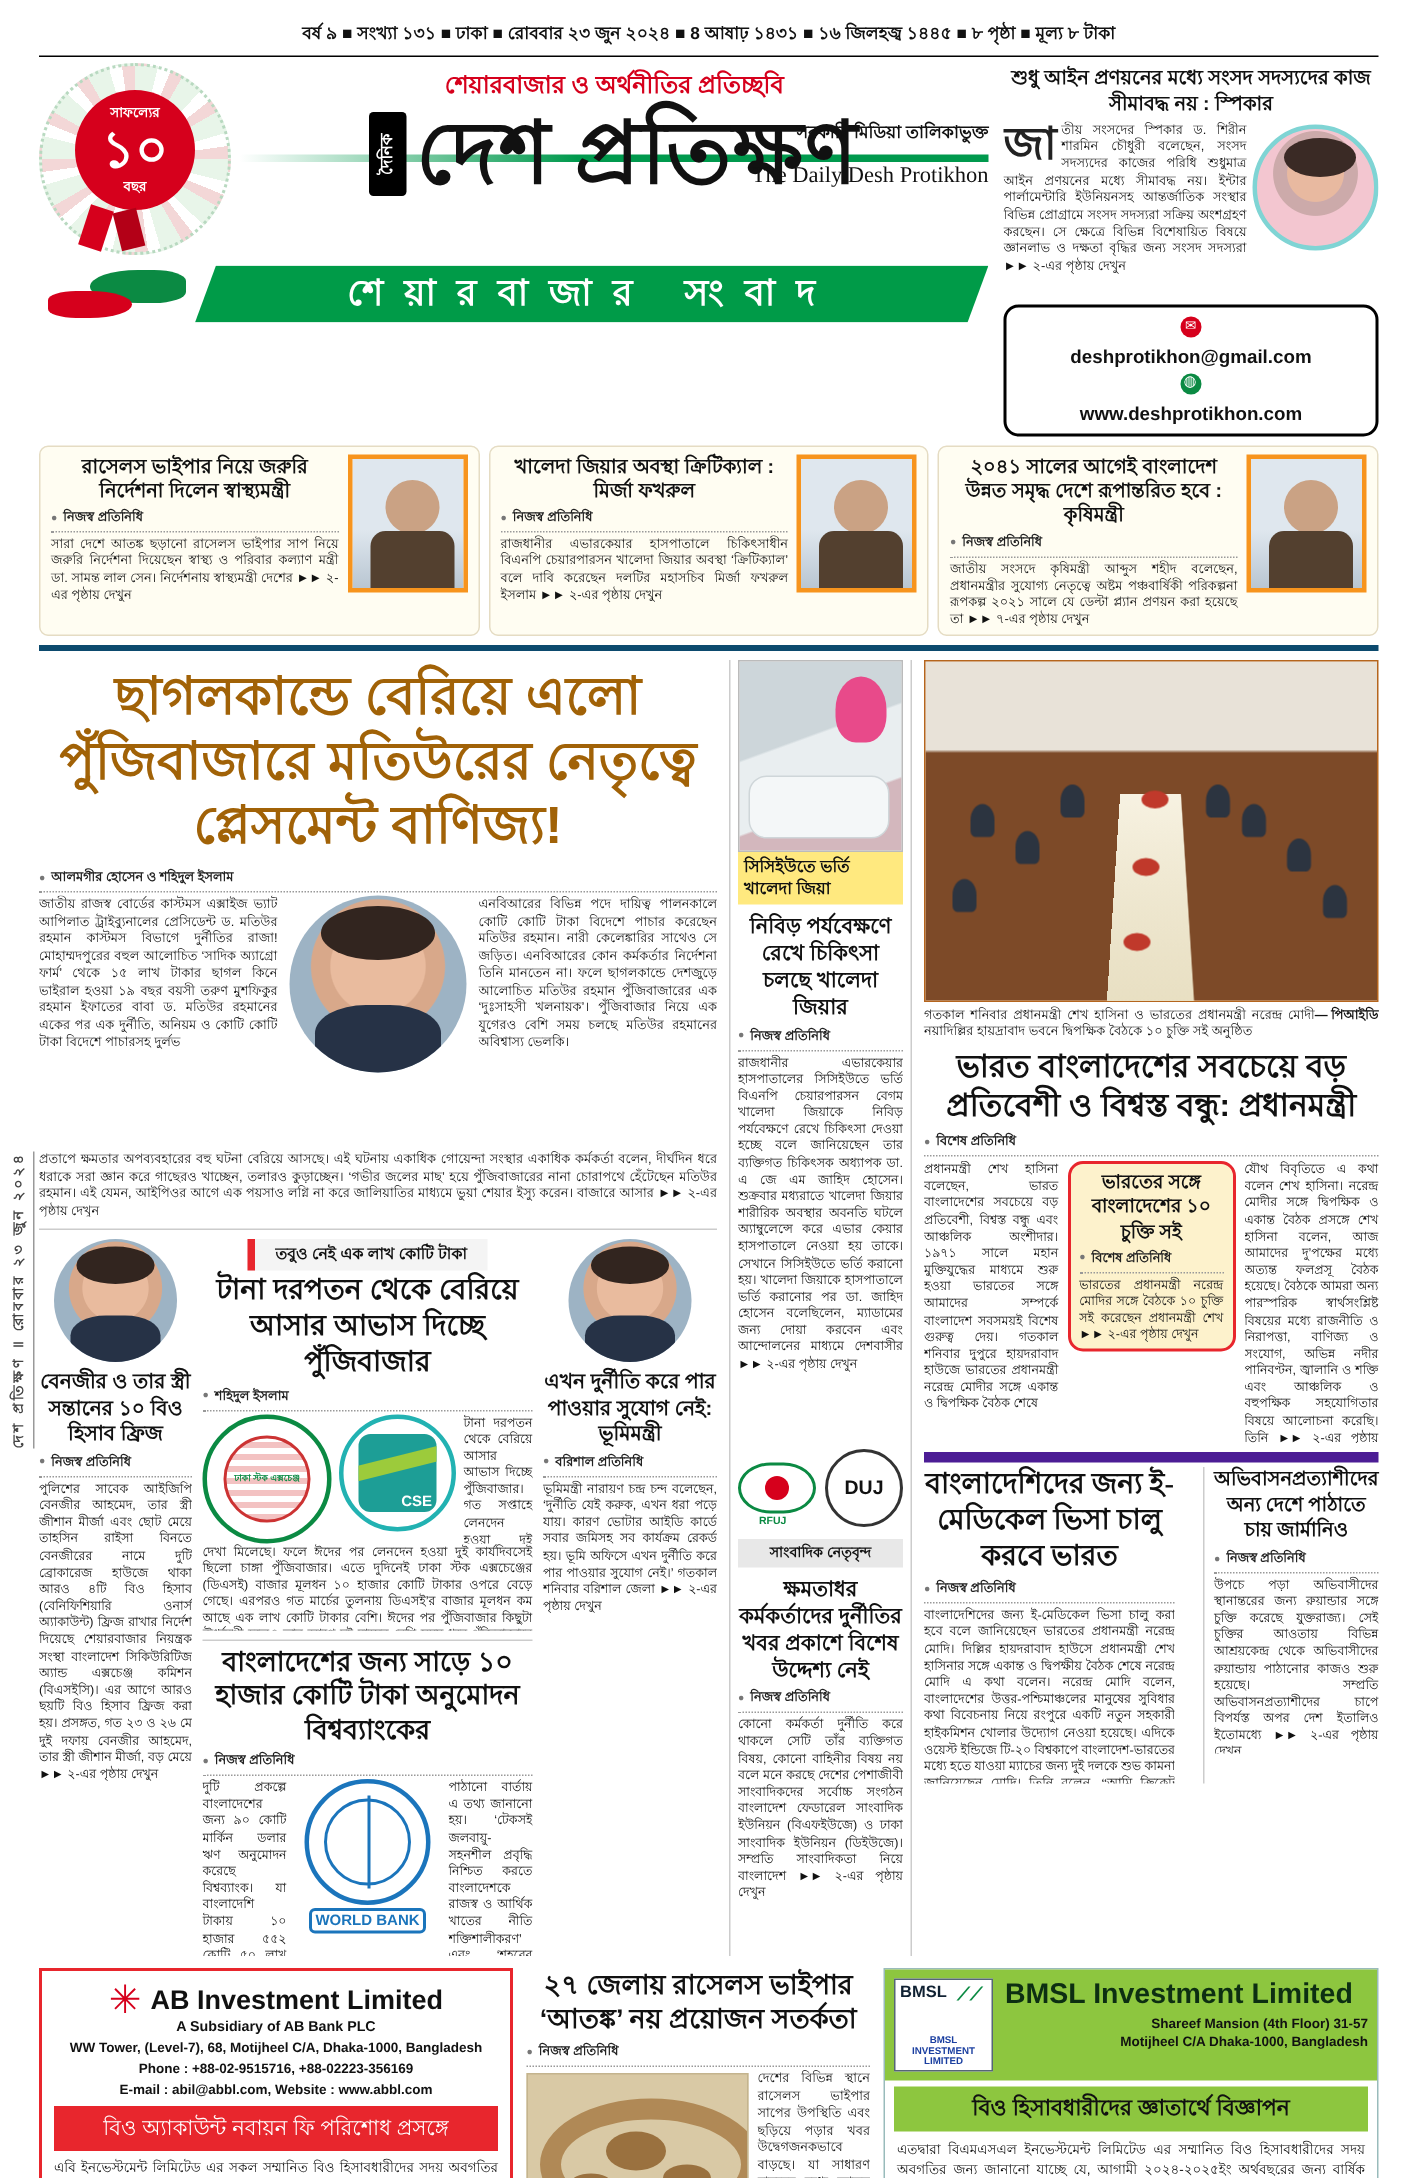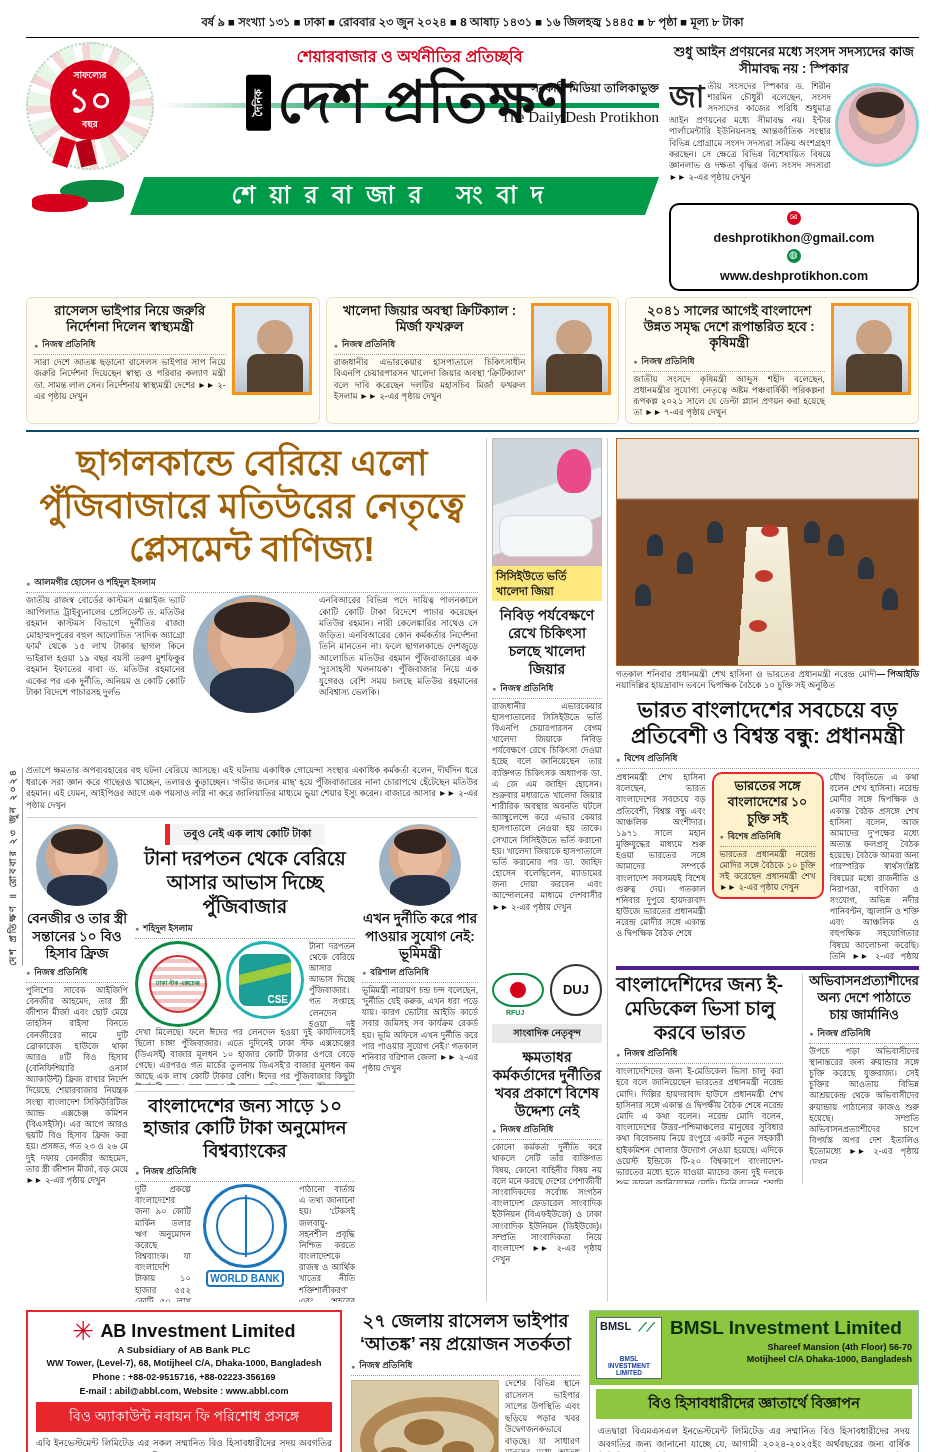--- a/index.html
+++ b/index.html
@@ -59,21 +59,21 @@
   .sp-photo { float:right; width:84px; height:84px; border-radius:50%; border:3px solid #7fd4d4; margin:2px 0 2px 4px;
               background:radial-gradient(circle at 50% 38%, #e8b9a0 0 30%, #caa 31% 45%, #f3c6d0 46% 100%); position:relative; overflow:hidden;}
   .sp-photo::after{content:""; position:absolute; left:18px; top:6px; width:48px; height:26px; border-radius:50%; background:#3a2a25;}
   .contact-box { margin-top:6px; border:2px solid #000; border-radius:10px; padding:4px 8px; }
   .contact-line { display:flex; align-items:center; gap:6px; font-size:12.5px; font-weight:bold; padding:2px 0;flex-direction:column; }
   .ico { width:14px; height:14px; border-radius:50%; display:inline-block; flex:0 0 auto; position:relative; }
   .ico.mail { background:#d6001c; } .ico.mail::after{content:"✉"; color:#fff; font-size:9px; position:absolute; left:3px; top:1px;}
   .ico.web { background:#0b8a43; } .ico.web::after{content:"◍"; color:#fff; font-size:10px; position:absolute; left:2px; top:0;}
 
   
-  .teasers { display:flex; gap:6px; margin-top:6px; padding-bottom:6px; border-bottom:2px solid #0c4a6e; }
+  .teasers { display:flex; gap:6px; margin-top:6px; padding-bottom:6px; border-bottom:4px solid #0c4a6e; }
   .teaser { flex:1 1 0; background:#fffdf2; border:1px solid #e5dcc3; border-radius:6px; padding:5px 7px; display:flex; gap:6px; }
   .teaser .tx { flex:1 1 auto; }
   .teaser h3 { font-size:13px; font-weight:bold; text-align:center; line-height:1.25; }
   .byline { display:flex; align-items:center; gap:4px; font-size:8.6px; font-weight:bold; color:#222; margin:3px 0 2px;
             border-bottom:1px dotted #999; padding-bottom:2px; }
   .byline::before { content:"●"; color:#777; font-size:7px; }
   .teaser p { font-size:8.6px; text-align:justify; line-height:1.3; }
   .tphoto { flex:0 0 80px; width:80px; height:92px; border:3px solid #f7941d; background:linear-gradient(180deg,#dfe7ee 0 55%,#b9c6d2 100%); position:relative; overflow:hidden;}
   .tphoto::before{content:""; position:absolute; left:22px; top:14px; width:36px; height:36px; border-radius:50%; background:#caa284;}
   .tphoto::after{content:""; position:absolute; left:12px; top:48px; width:56px; height:44px; border-radius:10px 10px 0 0; background:#53402f;}
@@ -146,21 +146,21 @@
   .meet-photo .fl { position:absolute; width:18px; height:12px; border-radius:50%; background:#c0392b; }
   .meet-photo .p { position:absolute; width:16px; height:22px; border-radius:50% 50% 20% 20%; background:#2c3440; }
   .meet-caption { font-size:8.6px; line-height:1.3; text-align:justify; margin-top:3px; }
   .credit { float:right; font-weight:bold; }
   .india-head { font-size:21px; font-weight:bold; text-align:center; line-height:1.25; margin-top:5px; }
   .india-cols { display:flex; gap:6px; margin-top:3px; }
   .india-cols .c { flex:1 1 0; font-size:8.4px; text-align:justify; line-height:1.33; }
   .treaty-box { flex:0 0 112px; border:2px solid #e8262d; border-radius:10px; background:#fdf2cc; padding:4px 6px; align-self:flex-start;}
   .treaty-box h4 { font-size:12.5px; font-weight:bold; text-align:center; line-height:1.3; }
   .treaty-box p { font-size:8.4px; text-align:justify; line-height:1.3; }
-  .colC-bottom { display:flex; gap:19px; margin-top:6px; border-top:4px solid #4c1d95; padding-top:3px;}
+  .colC-bottom { display:flex; gap:19px; margin-top:6px; border-top:7px solid #4c1d95; padding-top:3px;font-family:Liberation Serif, serif;}
   .evisa { flex:1 1 auto; }
   .evisa h3 { font-size:19px; font-weight:bold; text-align:center; line-height:1.25; }
   .germany { flex:0 0 110px; border-left:1px solid #ccc; padding-left:6px; }
   .germany h3 { font-size:13px; font-weight:bold; text-align:center; line-height:1.3; }
 
   
   .adsrow { display:flex; gap:7px; margin-top:8px; }
   .ab-ad { flex:0 0 316px; border:2.5px solid #e8262d; padding:6px 8px; }
   .ab-head { display:flex; align-items:center; justify-content:center; gap:6px; }
   .ab-logo { color:#d6001c; font-size:26px; line-height:1; font-weight:bold; }
@@ -436,21 +436,21 @@
       <div class="snake"></div>
       <p class="body clamp" style="height:168px;">দেশের বিভিন্ন স্থানে রাসেলস ভাইপার সাপের উপস্থিতি এবং ছড়িয়ে পড়ার খবর উদ্বেগজনকভাবে বাড়ছে। যা সাধারণ মানুষের মধ্যে আতঙ্ক তৈরি করছে। তবে সঠিক সময়ে চিকিৎসা পেলে এ সাপের কামড়ে মৃত্যু হয় না বলে জানিয়েছেন প্রাণিবিদ্যা বিশেষজ্ঞরা। তারা বলছেন, এই মুহূর্তে আতঙ্ক ছড়ানোর চেয়ে সচেতনতা ও সতর্কতা জরুরি। পাশাপাশি হাসপাতালে সাপে কামড়ের ওষুধ ‘অ্যান্টিভেনম’ প্রাপ্তি নিশ্চিত করতে বলছেন তারা। বেশ কয়েক বছর ধরেই দেশের বিভিন্ন অঞ্চলে বিশেষ করে গ্রামীণ ও কৃষিনির্ভর চর এলাকায় রাসেলস ভাইপার সাপের উপস্থিতি লক্ষ্য করা যাচ্ছিল। তবে সম্প্রতি এর উপস্থিতি  ►► ২-এর পৃষ্ঠায় দেখুন</p>
     </section>
 
     <div class="bmsl">
       <div class="bmsl-head">
         <div class="bmsl-logo">BMSL INVESTMENT LIMITED</div>
         <div class="bmsl-ht">
           <div class="bmsl-name">BMSL Investment Limited</div>
           <div class="bmsl-addr">
-            <div>Shareef Mansion (4th Floor) 56-70</div>
+            <div>Shareef Mansion (4th Floor) 31-57</div>
             <div>Motijheel C/A Dhaka-1000, Bangladesh</div>
           </div>
         </div>
       </div>
       <div class="bmsl-banner">বিও হিসাবধারীদের জ্ঞাতার্থে বিজ্ঞাপন</div>
       <p class="body">এতদ্বারা বিএমএসএল ইনভেস্টমেন্ট লিমিটেড এর সম্মানিত বিও হিসাবধারীদের সদয় অবগতির জন্য জানানো যাচ্ছে যে, আগামী ২০২৪-২০২৫ইং অর্থবছরের জন্য বার্ষিক সিডিবিএল বিও হিসাব নবায়ন ফি বাবদ টাকা ৪৫০/- (চারশত পঞ্চাশ) মাত্র অফিস চলাকালীন সময়ে আগামী ২৫/০৬/২০২৪ইং তারিখের মধ্যে বিও একাউন্টে জমা করার জন্য বিশেষভাবে অনুরোধ করা যাচ্ছে। নবায়ন ফি পরিশোধ না হলে সিডিবিএল আইন অনুযায়ী উক্ত বিও হিসাব ৩০ জুন ২০২৪ তারিখে বন্ধ হয়ে যেতে পারে।</p>
 
     </div>
   </div>
 

